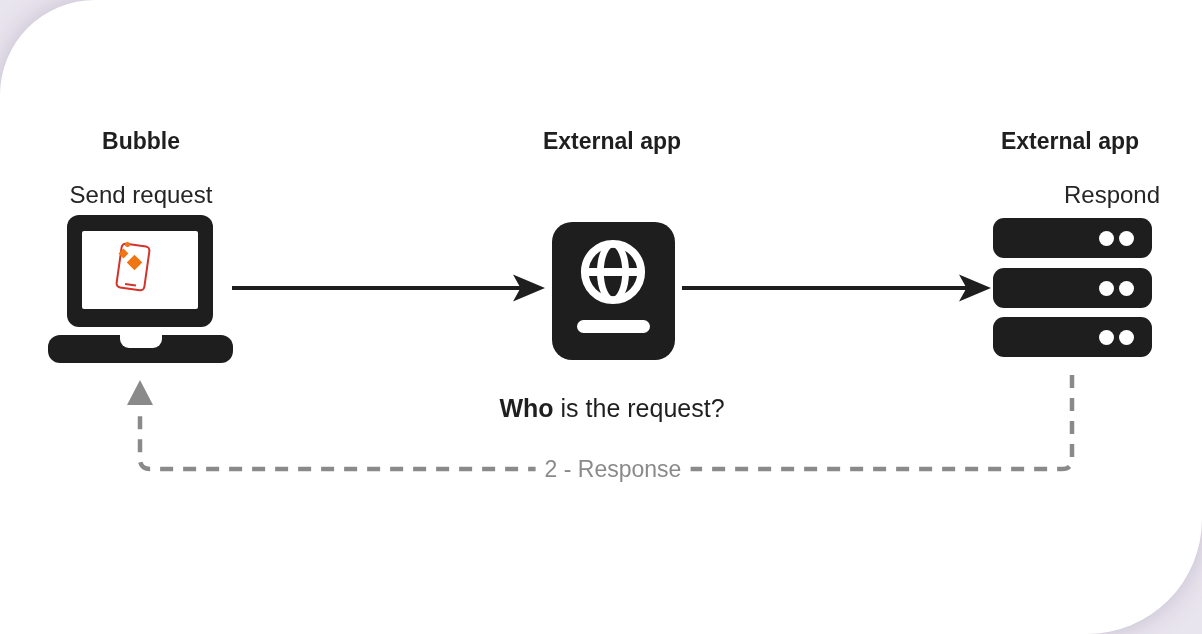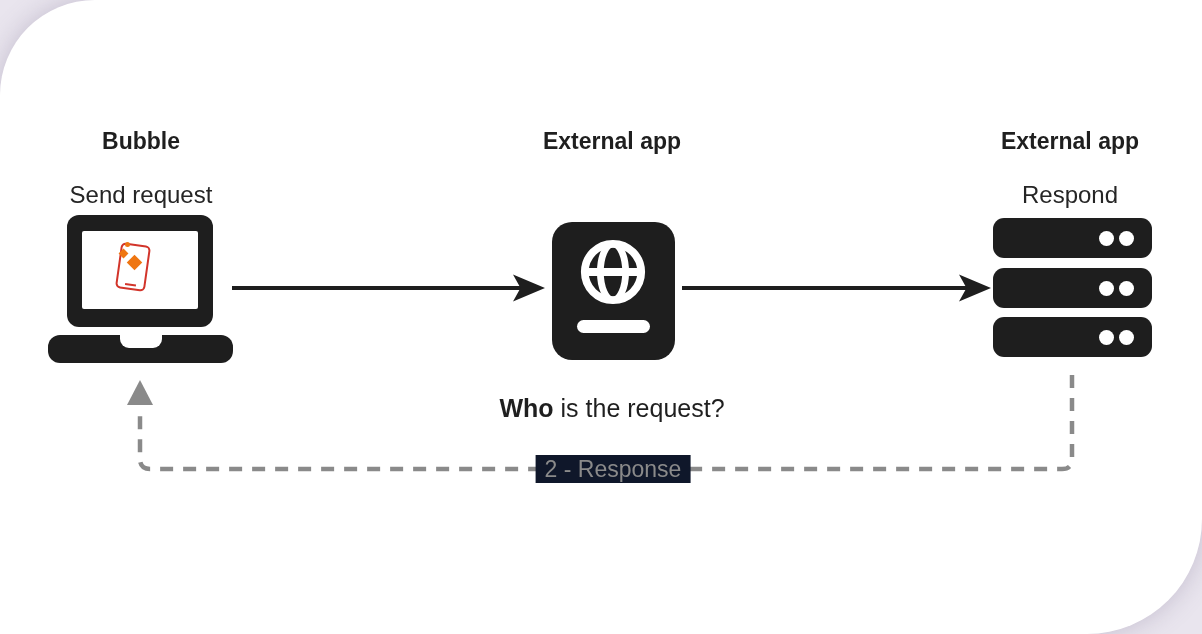--- a/index.html
+++ b/index.html
@@ -54,21 +54,21 @@
     line-height: 32px;
     white-space: nowrap;
     color: #1f1f1f;
   }
   .caption b { font-weight: 700; text-align: right; }
   .response-label {
     position: absolute;
     left: 613px;
     top: 455px;
     transform: translateX(-50%);
-    background: #0f172a;
+    background: #ffffff;
     padding: 0 9px;
     font-size: 23px;
     line-height: 28px;
     white-space: nowrap;
     color: #8a8a8a;
   }
 
   
   .laptop { position: absolute; left: 48px; top: 215px; width: 185px; height: 148px; }
   .laptop-screen {
@@ -184,21 +184,21 @@
   <div class="passport">
     <svg class="passport-globe" width="70" height="70" viewBox="0 0 72 72">
       <circle cx="36" cy="36" r="29" fill="none" stroke="#ffffff" stroke-width="8"></circle>
       <ellipse cx="36" cy="36" rx="13" ry="29" fill="none" stroke="#ffffff" stroke-width="7"></ellipse>
       <line x1="6" y1="36" x2="66" y2="36" stroke="#ffffff" stroke-width="8"></line>
     </svg>
     <div class="passport-bar"></div>
   </div>
 
   <div class="node-title" style="left:1070px">External app</div>
-  <div class="node-subtitle" style="left:1070px">Respond</div>
+  <div class="node-subtitle" style="left:1112px">Respond</div>
   <div class="servers">
     <div class="server-row r0">
       <div class="server-led l0"></div>
       <div class="server-led l1"></div>
     </div>
     <div class="server-row r1">
       <div class="server-led l0"></div>
       <div class="server-led l1"></div>
     </div>
     <div class="server-row r2">

